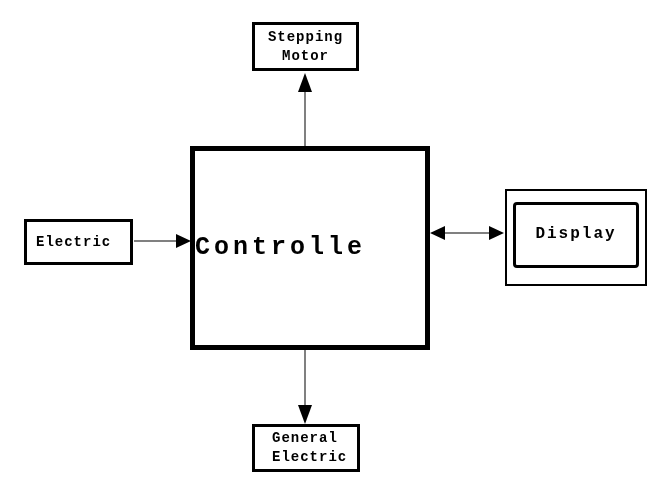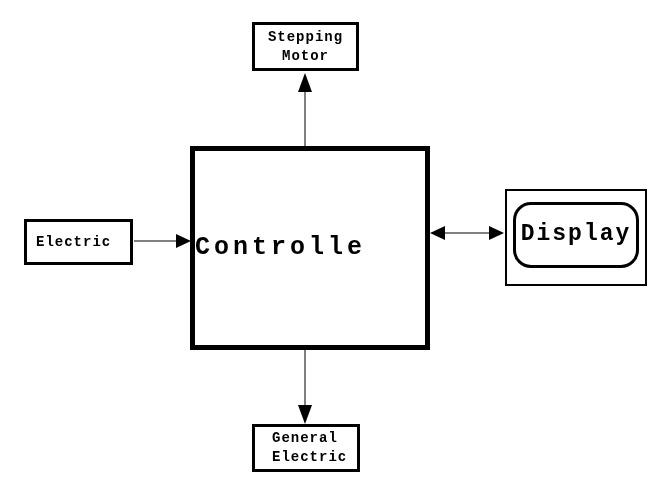--- a/index.html
+++ b/index.html
@@ -38,23 +38,23 @@
   #general-electric{left:252px;top:424px;width:108px;height:48px;
     display:flex;flex-direction:column;justify-content:center;padding-left:17px;}
   
   #controller{left:190px;top:146px;width:240px;height:204px;border-width:5px;
     display:flex;justify-content:flex-start;align-items:center;
     font-size:25px;letter-spacing:4px;font-weight:bold;}
   
   #display-outer{left:505px;top:189px;width:142px;height:97px;border-width:2px;}
   #display-inner{
     position:absolute;left:6px;top:11px;width:126px;height:66px;
-    border:3px solid var(--border);border-radius:18px;box-sizing:border-box;
+    border:3px solid var(--border);border-radius:4px;box-sizing:border-box;
     display:flex;justify-content:center;align-items:center;
-    font-size:23px;letter-spacing:2px;font-weight:bold;background:var(--background);
+    font-size:16px;letter-spacing:2px;font-weight:bold;background:var(--background);
   }
   
   .stem{position:absolute;background:var(--line);}
   .head{position:absolute;width:0;height:0;}
   
   #stem-up{left:304px;top:91px;width:2px;height:55px;}
   #head-up{left:298px;top:73px;border-left:7px solid transparent;border-right:7px solid transparent;border-bottom:19px solid var(--border);}
   
   #stem-eye{left:134px;top:240px;width:45px;height:2px;}
   #head-eye{left:176px;top:234px;border-top:7px solid transparent;border-bottom:7px solid transparent;border-left:15px solid var(--border);}

